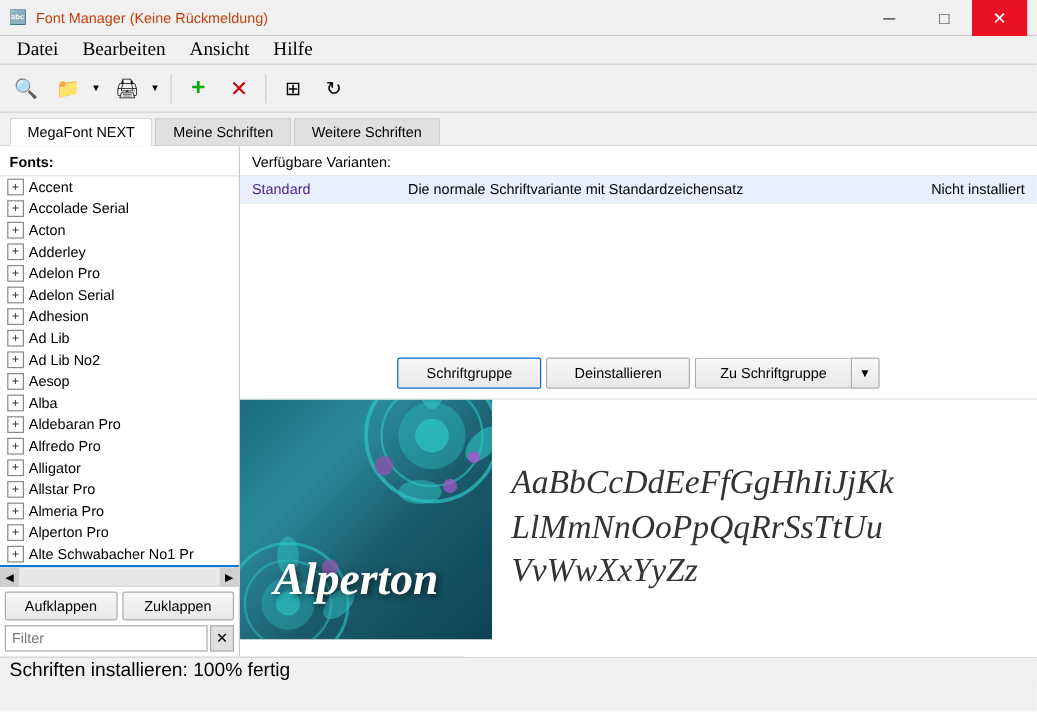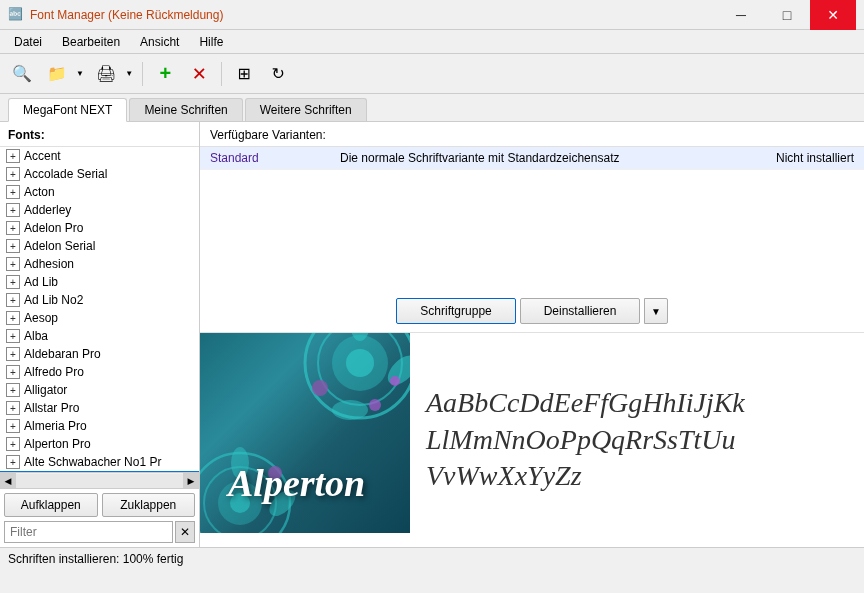--- a/index.html
+++ b/index.html
@@ -32,21 +32,22 @@
       background: #f0f0f0;
       height: 24px;
       display: flex;
       align-items: center;
       border-bottom: 1px solid #ccc;
       padding: 0 4px;
     }
     .menubar-item {
       padding: 2px 10px;
       cursor: pointer;
-      font-size: 12px;
+      font-size: 16px;
+      font-family: Liberation Serif, serif;
     }
 
     
     .toolbar {
       background: #f0f0f0;
       height: 40px;
       display: flex;
       align-items: center;
       padding: 0 6px;
       gap: 2px;
@@ -301,21 +302,21 @@
     }
 
     
     .statusbar {
       height: 22px;
       background: #f0f0f0;
       border-top: 1px solid #ccc;
       display: flex;
       align-items: center;
       padding: 0 8px;
-      font-size: 12px;
+      font-size: 16px;
     }
 
     
     .list-scrollbar {
       display: flex;
       align-items: center;
       border-top: 1px solid #ccc;
       height: 16px;
       background: #f0f0f0;
     }
@@ -485,20 +486,21 @@
         <div class="variants-col-1">Standard</div>
         <div class="variants-col-2">Die normale Schriftvariante mit Standardzeichensatz</div>
         <div class="variants-col-3">Nicht installiert</div>
       </div>
     </div>
     <div style="height: 120px;"></div>
     <div class="action-buttons">
       <button class="action-btn primary">Schriftgruppe</button>
       <button class="action-btn">Deinstallieren</button>
       <div class="action-btn-group">
+        <button class="action-btn-main">Zu Schriftgruppe</button>
         <button class="action-btn-arrow">▼</button>
       </div>
     </div>
     <div class="preview-area">
       <div class="preview-image">
         <div class="preview-canvas">
 
           <svg width="210" height="200" style="position:absolute;top:0;left:0;">
 
             <circle cx="160" cy="30" r="55" fill="none" stroke="#2dc4c4" stroke-width="3" opacity="0.7"></circle>

